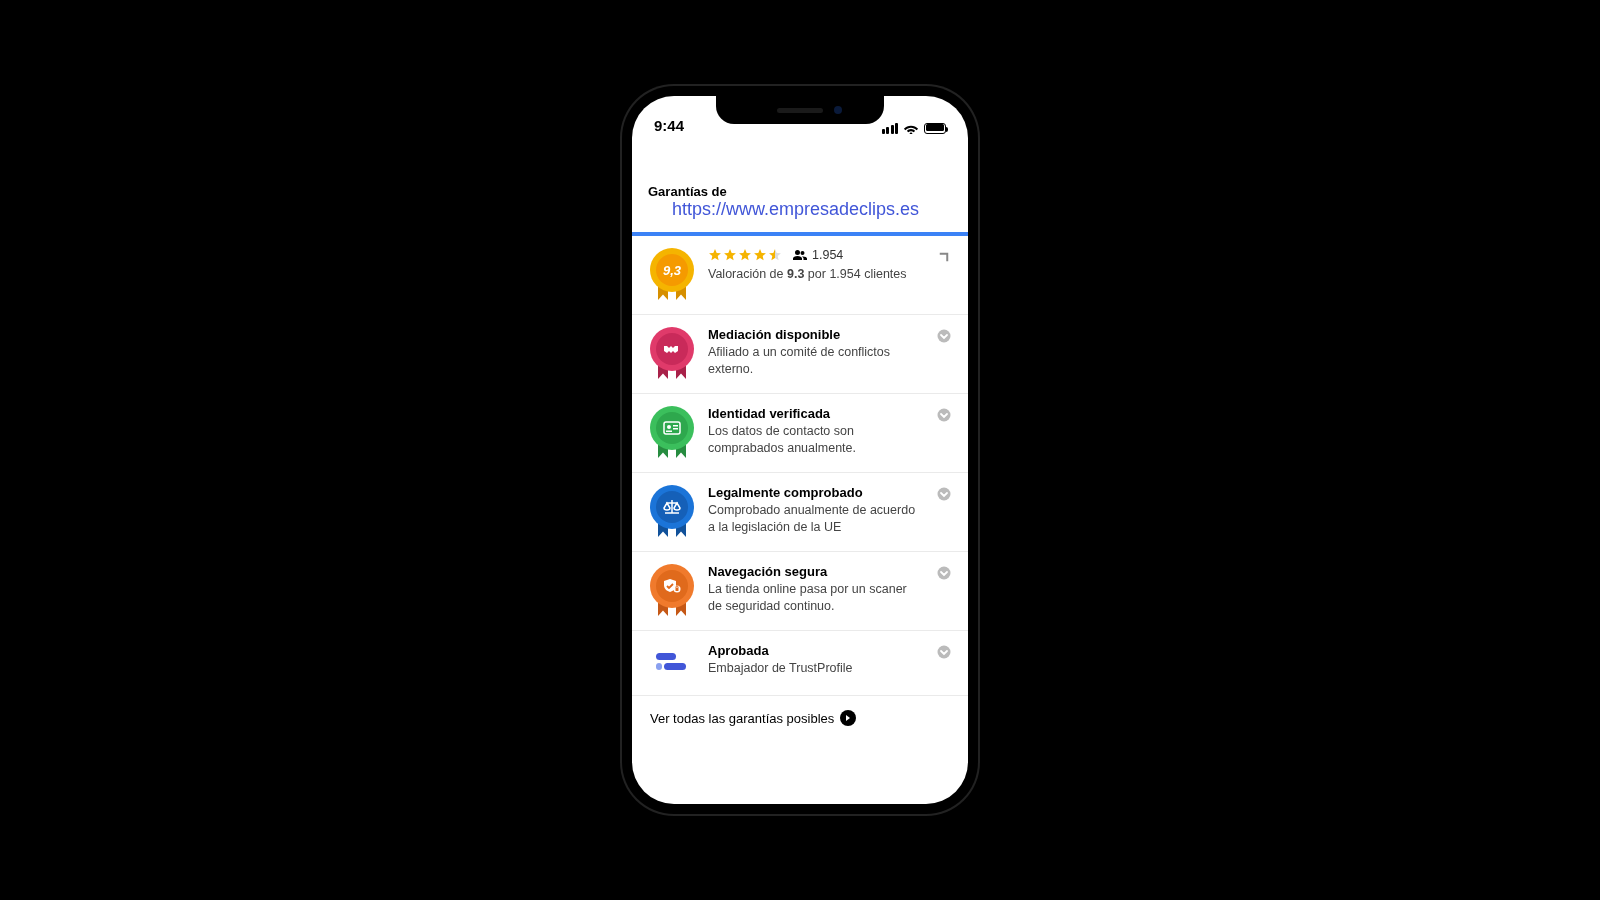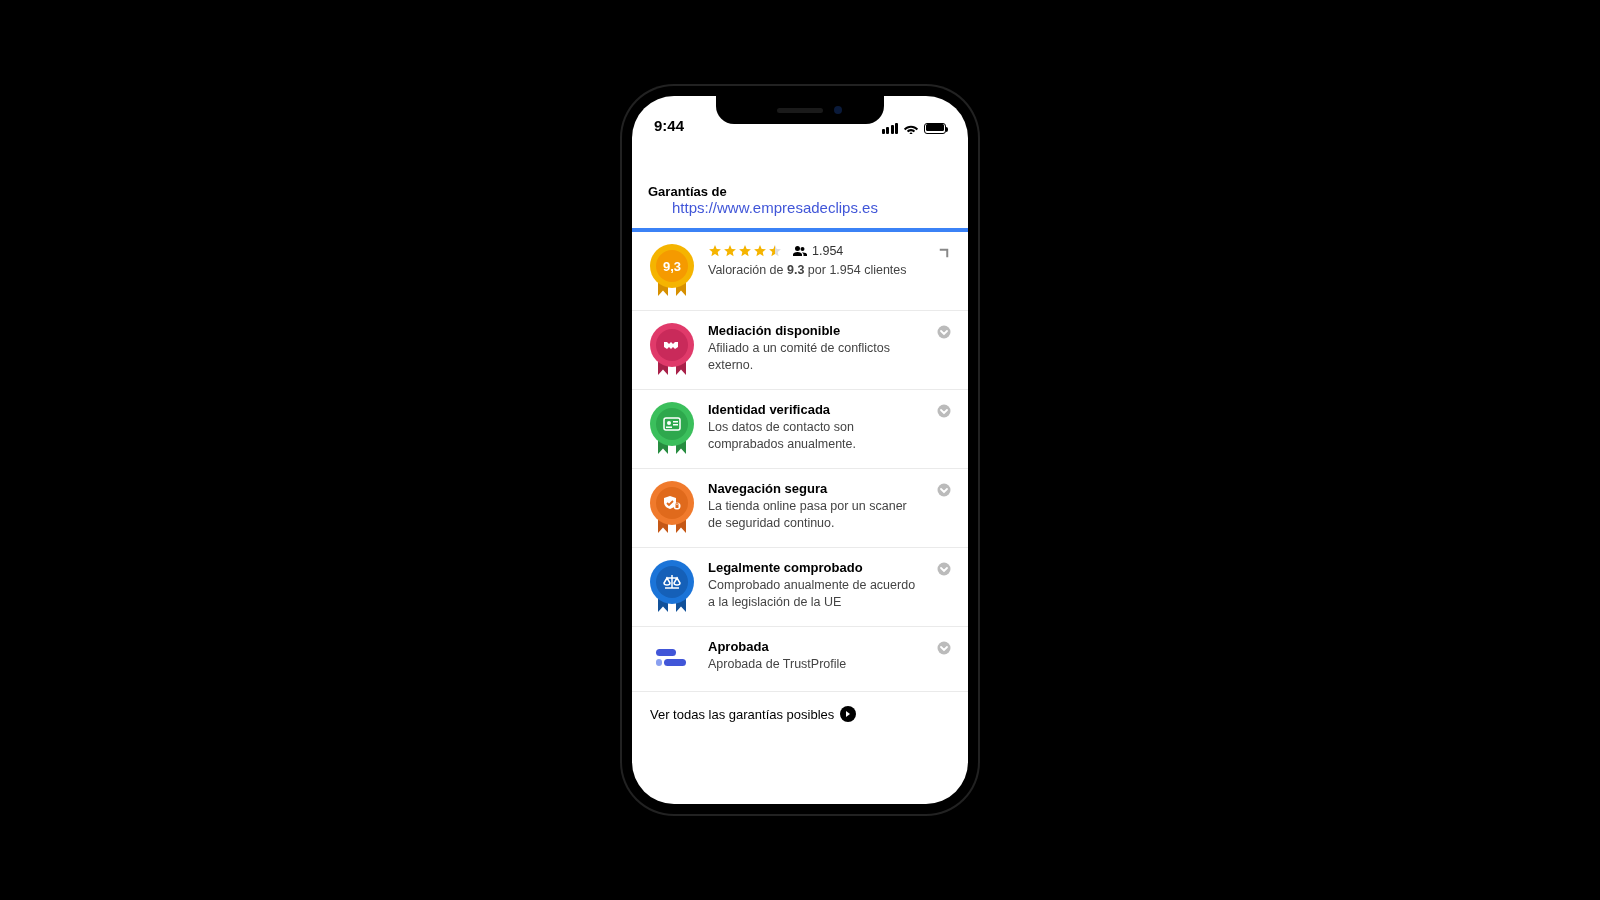--- a/index.html
+++ b/index.html
@@ -89,39 +89,40 @@
   .header-block {
     padding: 0 16px 12px 16px;
     border-bottom: 4px solid #3b82f6;
   }
   .header-label {
     font-size: 13px;
     font-weight: 700;
     color: #000;
   }
   .header-link {
-    font-size: 15px;
+    font-size: 18px;
     color: #4156d8;
     word-break: break-all;
     padding-left: 24px;
   }
   .row {
     display: flex;
     padding: 12px 16px;
     border-bottom: 1px solid #eaeaea;
     gap: 12px;
     align-items: flex-start;
   }
   .row:last-of-type { border-bottom: none; }
   .badge-wrap {
     width: 48px;
     flex-shrink: 0;
     display:flex;
     align-items:flex-start;
     justify-content:center;
+    font-style:italic;
   }
   .info {
     flex: 1;
     min-width: 0;
   }
   .chevron {
     width: 16px;
     flex-shrink: 0;
     display:flex;
     align-items:flex-start;
@@ -352,20 +353,48 @@
           <div class="chevron">
             <svg width="14" height="14" viewBox="0 0 14 14">
                 <circle cx="7" cy="7" r="6.5" fill="#bbb"></circle>
                 <path d="M4 6l3 3 3-3" stroke="#fff" stroke-width="1.8" fill="none" stroke-linecap="round"></path>
               </svg>
           </div>
         </div>
 
         <div class="row">
           <div class="badge-wrap">
+            <div class="ribbon blue">
+              <div class="circle">
+                  <div class="inner">
+                <svg width="20" height="16" viewBox="0 0 20 16">
+                      <path stroke="#fff" stroke-width="1.5" fill="none" d="M10 1v13M3 14h14M5 4l-3 5a3 2 0 0 0 6 0L5 4zm10 0l-3 5a3 2 0 0 0 6 0l-3-5zM4 4h12"></path>
+                    </svg>
+              </div>
+                </div>
+              <div class="tails">
+                  <i></i>
+                  <i></i>
+                </div>
+            </div>
+          </div>
+          <div class="info">
+            <div class="title">Legalmente comprobado</div>
+            <div class="desc">Comprobado anualmente de acuerdo a la legislación de la UE</div>
+          </div>
+          <div class="chevron">
+            <svg width="14" height="14" viewBox="0 0 14 14">
+                <circle cx="7" cy="7" r="6.5" fill="#bbb"></circle>
+                <path d="M4 6l3 3 3-3" stroke="#fff" stroke-width="1.8" fill="none" stroke-linecap="round"></path>
+              </svg>
+          </div>
+        </div>
+
+        <div class="row">
+          <div class="badge-wrap">
             <div class="ribbon orange">
               <div class="circle">
                   <div class="inner">
                 <svg width="20" height="16" viewBox="0 0 20 16">
                       <path fill="#fff" d="M8 1l6 2v4c0 4-3 6-6 7-3-1-6-3-6-7V3z"></path>
                       <path stroke="#e06a1c" stroke-width="1.8" fill="none" d="M5 8l2 2 4-4"></path>
                       <circle cx="15" cy="11" r="3.5" fill="#fff"></circle>
                       <rect x="13.5" y="10" width="3" height="3" rx="0.5" fill="#e06a1c"></rect>
                       <path d="M14 10V9a1 1 0 0 1 2 0v1" stroke="#e06a1c" stroke-width="1" fill="none"></path>
                     </svg>
@@ -384,59 +413,31 @@
           <div class="chevron">
             <svg width="14" height="14" viewBox="0 0 14 14">
                 <circle cx="7" cy="7" r="6.5" fill="#bbb"></circle>
                 <path d="M4 6l3 3 3-3" stroke="#fff" stroke-width="1.8" fill="none" stroke-linecap="round"></path>
               </svg>
           </div>
         </div>
 
         <div class="row">
           <div class="badge-wrap">
-            <div class="ribbon blue">
-              <div class="circle">
-                  <div class="inner">
-                <svg width="20" height="16" viewBox="0 0 20 16">
-                      <path stroke="#fff" stroke-width="1.5" fill="none" d="M10 1v13M3 14h14M5 4l-3 5a3 2 0 0 0 6 0L5 4zm10 0l-3 5a3 2 0 0 0 6 0l-3-5zM4 4h12"></path>
-                    </svg>
-              </div>
-                </div>
-              <div class="tails">
-                  <i></i>
-                  <i></i>
-                </div>
-            </div>
-          </div>
-          <div class="info">
-            <div class="title">Legalmente comprobado</div>
-            <div class="desc">Comprobado anualmente de acuerdo a la legislación de la UE</div>
-          </div>
-          <div class="chevron">
-            <svg width="14" height="14" viewBox="0 0 14 14">
-                <circle cx="7" cy="7" r="6.5" fill="#bbb"></circle>
-                <path d="M4 6l3 3 3-3" stroke="#fff" stroke-width="1.8" fill="none" stroke-linecap="round"></path>
-              </svg>
-          </div>
-        </div>
-
-        <div class="row">
-          <div class="badge-wrap">
             <div class="logo-mark">
               <svg width="36" height="28" viewBox="0 0 36 28">
                 <rect x="2" y="4" width="20" height="7" rx="3.5" fill="#4156d8"></rect>
                 <rect x="10" y="14" width="22" height="7" rx="3.5" fill="#4156d8"></rect>
                 <rect x="2" y="14" width="6" height="7" rx="3" fill="#8aa0f0"></rect>
               </svg>
             </div>
           </div>
           <div class="info">
             <div class="title">Aprobada</div>
-            <div class="desc">Aprobada de TrustProfile</div>
+            <div class="desc">Embajador de TrustProfile</div>
           </div>
           <div class="chevron">
             <svg width="14" height="14" viewBox="0 0 14 14">
                 <circle cx="7" cy="7" r="6.5" fill="#bbb"></circle>
                 <path d="M4 6l3 3 3-3" stroke="#fff" stroke-width="1.8" fill="none" stroke-linecap="round"></path>
               </svg>
           </div>
         </div>
 
         <div class="footer-link">

